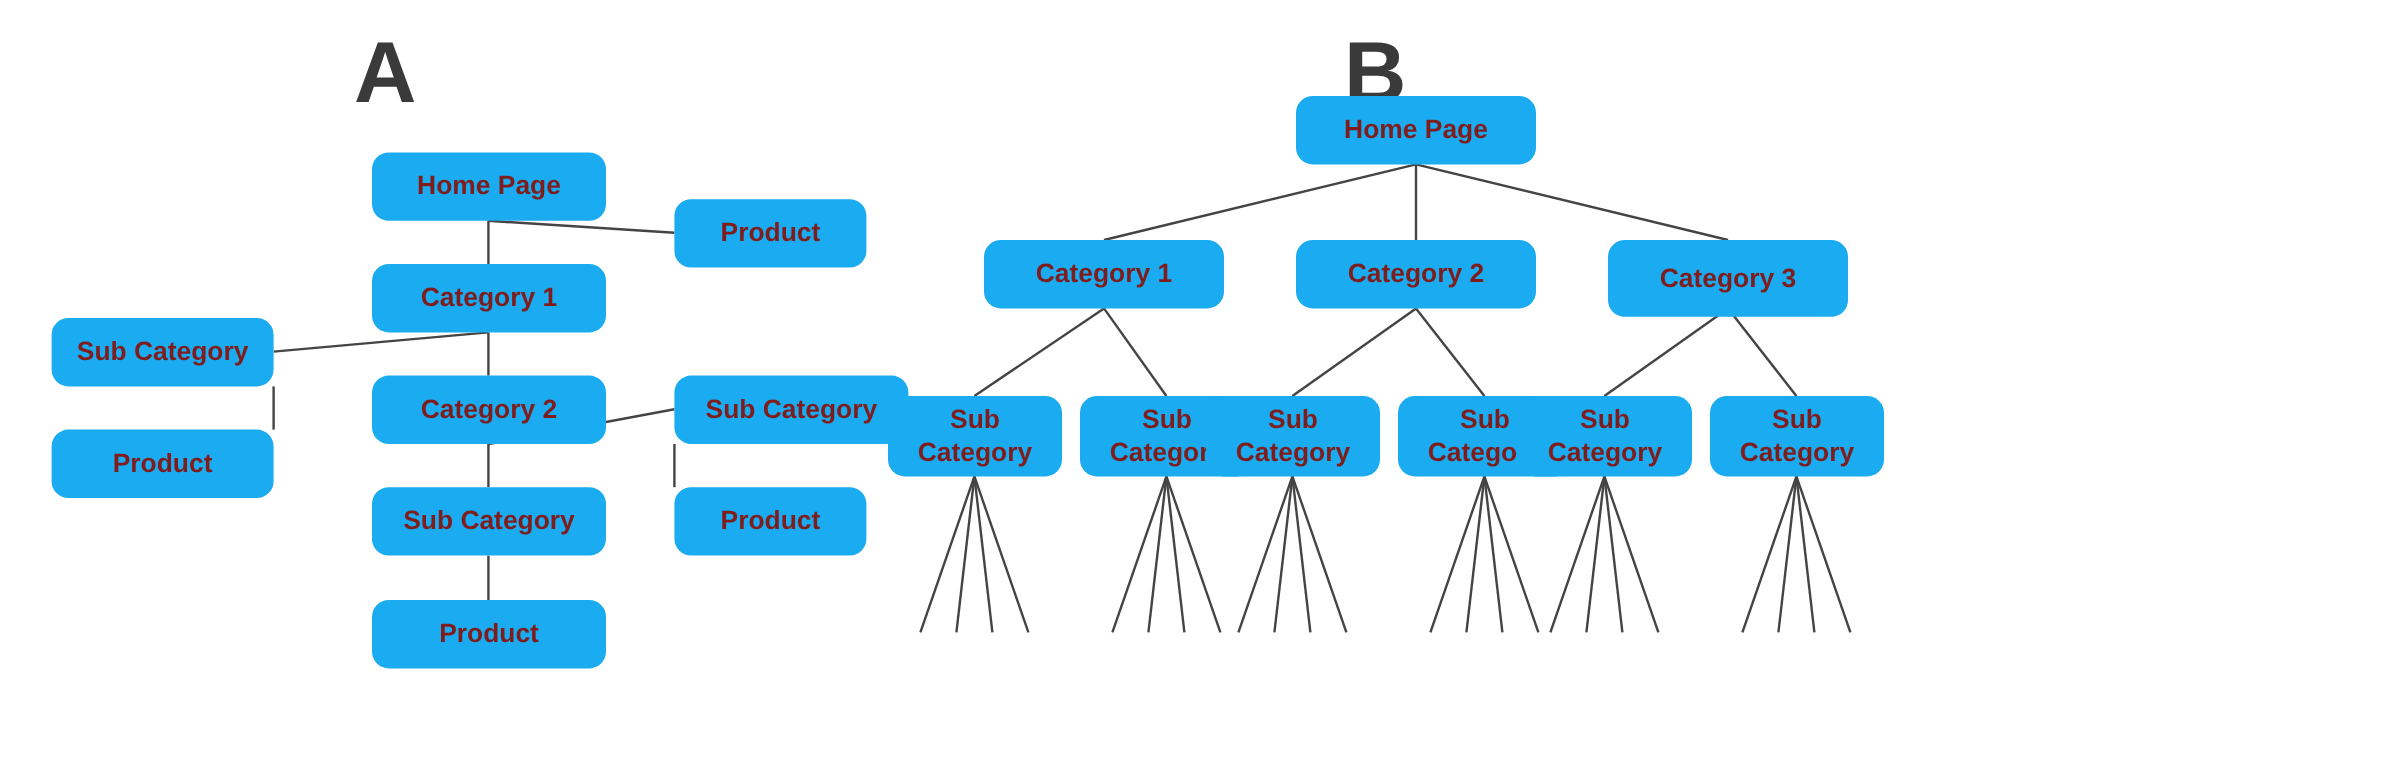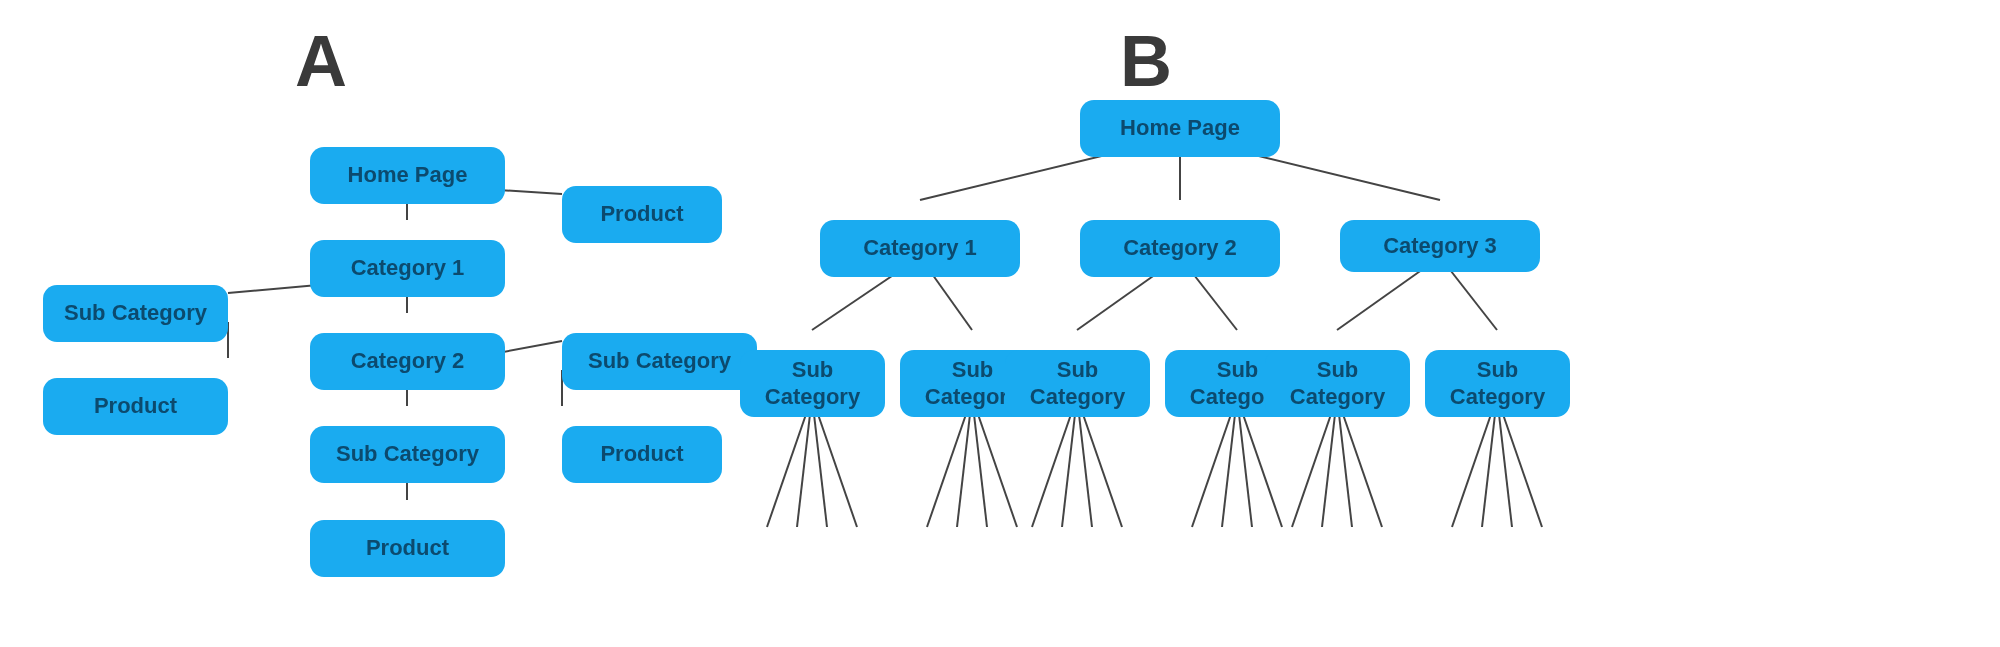--- a/index.html
+++ b/index.html
@@ -27,32 +27,31 @@
       color: #3a3a3a;
       top: 20px;
     }
     .label-a { left: 295px; }
     .label-b { left: 1120px; }
 
     
     .node {
       position: absolute;
       background: #1aabf0;
-      color: #0c4a6e;
+      color: #7f1d1d;
       font-weight: bold;
       font-size: 22px;
       border-radius: 14px;
       display: flex;
       align-items: center;
       justify-content: center;
       text-align: center;
       padding: 8px 12px;
       white-space: nowrap;
       line-height: 1.2;
-      margin-top: 20px;
     }
 
     svg.lines {
       position: absolute;
       top: 0; left: 0;
       width: 2000px;
       height: 647px;
       pointer-events: none;
     }
 
@@ -121,21 +120,21 @@
     <div class="node" style="left: 43px; top: 265px; width: 185px; height: 57px; font-size: 22px; white-space: nowrap;">Sub Category</div>
     <div class="node" style="left: 43px; top: 358px; width: 185px; height: 57px; font-size: 22px; white-space: nowrap;">Product</div>
     <div class="node" style="left: 310px; top: 313px; width: 195px; height: 57px; font-size: 22px; white-space: nowrap;">Category 2</div>
     <div class="node" style="left: 562px; top: 313px; width: 195px; height: 57px; font-size: 22px; white-space: nowrap;">Sub Category</div>
     <div class="node" style="left: 562px; top: 406px; width: 160px; height: 57px; font-size: 22px; white-space: nowrap;">Product</div>
     <div class="node" style="left: 310px; top: 406px; width: 195px; height: 57px; font-size: 22px; white-space: nowrap;">Sub Category</div>
     <div class="node" style="left: 310px; top: 500px; width: 195px; height: 57px; font-size: 22px; white-space: nowrap;">Product</div>
     <div class="node" style="left: 1080px; top: 80px; width: 200px; height: 57px; font-size: 22px; white-space: nowrap;">Home Page</div>
     <div class="node" style="left: 820px; top: 200px; width: 200px; height: 57px; font-size: 22px; white-space: nowrap;">Category 1</div>
     <div class="node" style="left: 1080px; top: 200px; width: 200px; height: 57px; font-size: 22px; white-space: nowrap;">Category 2</div>
-    <div class="node" style="left: 1340px; top: 200px; width: 200px; height: 52px; font-size: 22px; white-space: nowrap;">Category 3</div>
+    <div class="node" style="left: 1340px; top: 200px; width: 200px; height: 64px; font-size: 22px; white-space: nowrap;">Category 3</div>
     <div class="node" style="left: 740px; top: 330px; width: 145px; height: 67px; font-size: 22px; white-space: pre;">Sub
 Category</div>
     <div class="node" style="left: 900px; top: 330px; width: 145px; height: 67px; font-size: 22px; white-space: pre;">Sub
 Category</div>
     <div class="node" style="left: 1005px; top: 330px; width: 145px; height: 67px; font-size: 22px; white-space: pre;">Sub
 Category</div>
     <div class="node" style="left: 1165px; top: 330px; width: 145px; height: 67px; font-size: 22px; white-space: pre;">Sub
 Category</div>
     <div class="node" style="left: 1265px; top: 330px; width: 145px; height: 67px; font-size: 22px; white-space: pre;">Sub
 Category</div>

